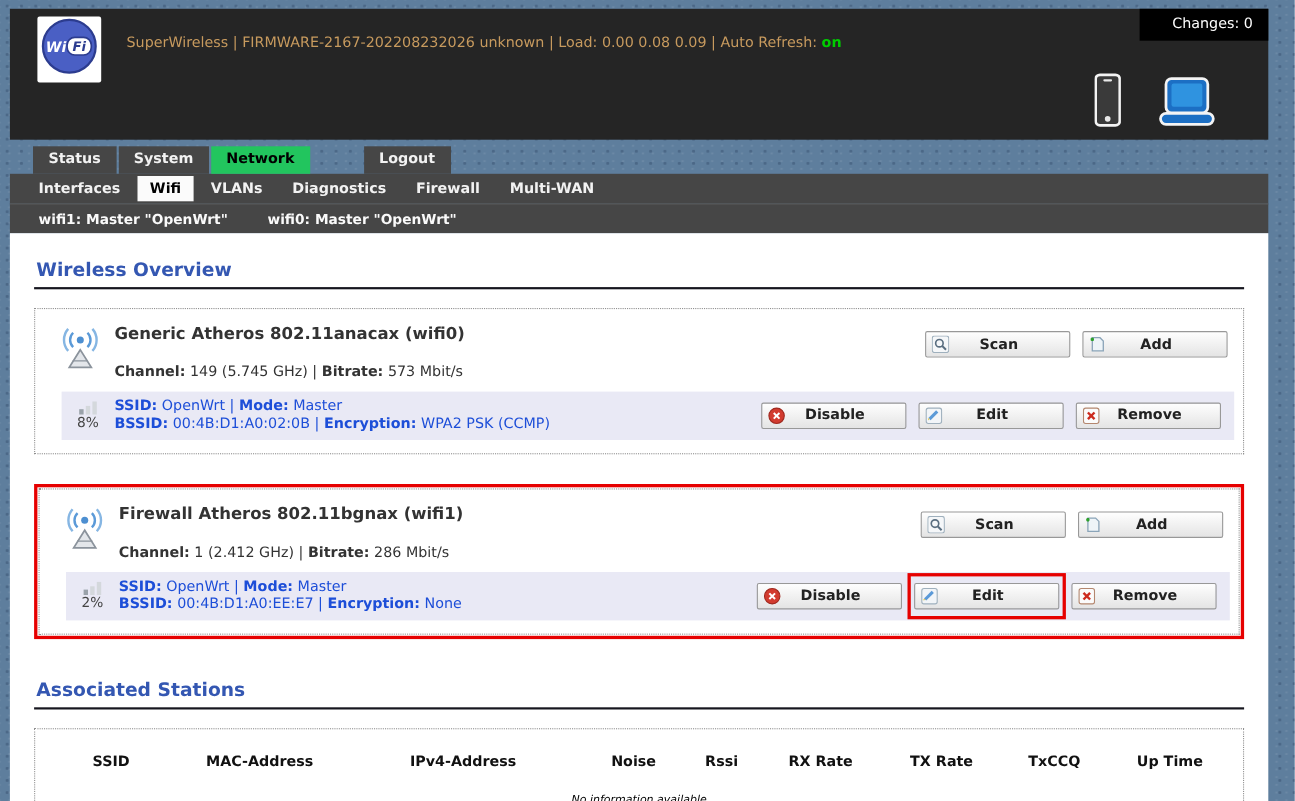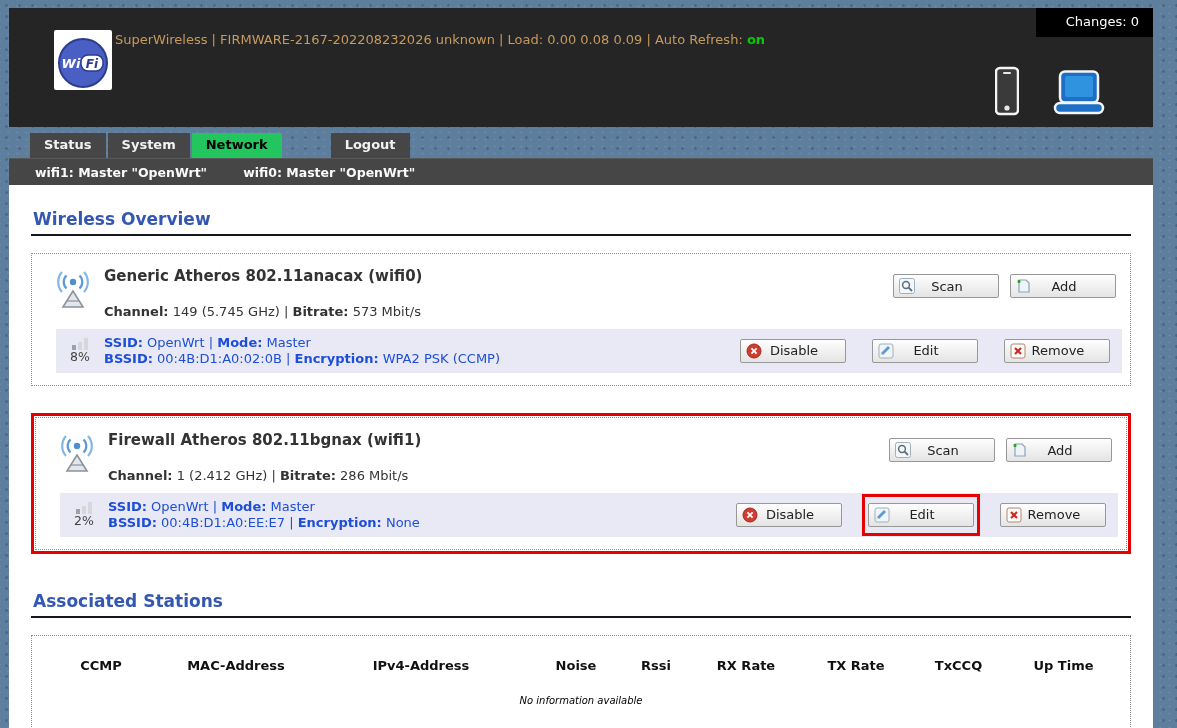--- a/index.html
+++ b/index.html
@@ -10,22 +10,22 @@
     background-image:
       radial-gradient(rgba(25,45,75,0.28) 1.2px, transparent 1.8px),
       radial-gradient(rgba(255,255,255,0.08) 1px, transparent 1.6px);
     background-size:13px 11px, 9px 7px;
     background-position:0 0, 4px 3px;
   }
   .frame { position:absolute; left:9px; top:8px; width:1144px; }
 
   
   .header { position:relative; height:119px; background:#252525; }
-  .logo-box { position:absolute; left:25px; top:22px; width:58px; height:60px;
-              background:#fff; border-radius:2px; display:flex; align-items:flex-end; justify-content:center;margin-left:20px; }
+  .logo-box { position:absolute; left:25px; top:7px; width:58px; height:60px;
+              background:#fff; border-radius:2px; display:flex; align-items:flex-start; justify-content:center; }
   .status-line { position:absolute; left:106px; top:24px; font-size:13px; color:#c79a5e; }
   .auto-refresh-on { font-weight:bold;margin-top:32px; }
   .changes-badge { position:absolute; right:0; top:0; background:#000; color:#fff;
                    font-size:13px; padding:6px 14px 8px 30px; min-width:94px; text-align:right; }
   .device-icons { position:absolute; right:48px; top:58px; display:flex; align-items:flex-end; gap:34px; }
 
   
   .main-tabs { display:flex; margin:6px 0 0 21px; height:25px; }
   .tab { background:#464646; color:#f2f2f2; font-size:13px; font-weight:bold;
          padding:4px 14px; margin-right:2px; cursor:pointer; white-space:nowrap; }
@@ -49,32 +49,32 @@
   .card.mb { margin-bottom:27px; }
 
   .radio-head { display:flex; align-items:flex-start; }
   .radio-icon { width:46px; height:44px; margin:0 8px 0 6px; flex:none; }
   .radio-info { flex:1; color:#333; }
   .radio-name { font-size:15px; font-weight:bold; color:#333; }
   .radio-meta { font-size:13px; margin-top:19px; }
   .b { font-weight:bold; }
   .head-buttons { display:flex; gap:11px; margin:7px 8px 0 0; }
 
-  .btn { width:106px; height:24px; display:flex; align-items:center; padding:0 5px;
+  .btn { width:132px; height:24px; display:flex; align-items:center; padding:0 5px;
          border:1px solid #989898; border-radius:2px; cursor:pointer;
-         background:linear-gradient(#fefefe,#e4e4e4); font-size:13px; color:#222; }
+         background:linear-gradient(#fefefe,#e4e4e4); font-size:13px; color:#222;font-weight:bold; }
   .btn .btn-icon { width:16px; height:16px; flex:none; }
   .btn .btn-label { flex:1; text-align:center; margin-right:14px; }
 
   .net-row { margin:10px 2px 2px 12px; background:#e9e9f5; display:flex; align-items:center;
              padding:5px 8px 6px 6px; }
   .sig { width:36px; flex:none; text-align:center; font-size:12.5px; color:#444; line-height:1.1; }
   .net-info { flex:1; font-size:13px; color:#1d4ed8; margin-left:6px; }
   .net-info .line { margin:1px 0; }
-  .row-buttons { display:flex; gap:26px; margin-right:4px; }
+  .row-buttons { display:flex; gap:11px; margin-right:4px; }
 
   .red-frame { border:3px solid #e60000; padding:1px; margin-bottom:27px; }
   .red-ring { position:relative; display:inline-block; }
   .red-ring::after { content:""; position:absolute; inset:-9px -6px; border:3px solid #e60000; pointer-events:none; }
 
   
   .stations-card { border:1px dotted #909090; padding:22px 10px 6px; }
   .stations-grid { display:grid; grid-template-columns:120px 150px 220px 90px 70px 110px 110px 95px 115px;
                    justify-content:center; }
   .col-h { font-size:13px; font-weight:bold; color:#111; text-align:center; }
@@ -115,20 +115,28 @@
     </div>
   </div>
 
   <div class="main-tabs">
     <div class="tab">Status</div>
     <div class="tab">System</div>
     <div class="tab active">Network</div>
     <div class="tab logout">Logout</div>
   </div>
 
+  <div class="sub-bar">
+    <div class="sub-tab">Interfaces</div>
+    <div class="sub-tab active">Wifi</div>
+    <div class="sub-tab">VLANs</div>
+    <div class="sub-tab">Diagnostics</div>
+    <div class="sub-tab">Firewall</div>
+    <div class="sub-tab">Multi-WAN</div>
+  </div>
 
   <div class="wifi-bar">
     <div class="wifi-tab">wifi1: Master "OpenWrt"</div>
     <div class="wifi-tab">wifi0: Master "OpenWrt"</div>
   </div>
 
   <div class="main">
 
     <h2 class="section-title">Wireless Overview</h2>
 
@@ -321,21 +329,21 @@
           </div>
         </div>
       </div>
     </div>
     </div>
 
     <h2 class="section-title">Associated Stations</h2>
 
     <div class="stations-card">
       <div class="stations-grid">
-        <div class="col-h">CCMP</div>
+        <div class="col-h">SSID</div>
         <div class="col-h">MAC-Address</div>
         <div class="col-h">IPv4-Address</div>
         <div class="col-h">Noise</div>
         <div class="col-h">Rssi</div>
         <div class="col-h">RX Rate</div>
         <div class="col-h">TX Rate</div>
         <div class="col-h">TxCCQ</div>
         <div class="col-h">Up Time</div>
       </div>
       <div class="empty-row">No information available</div>

